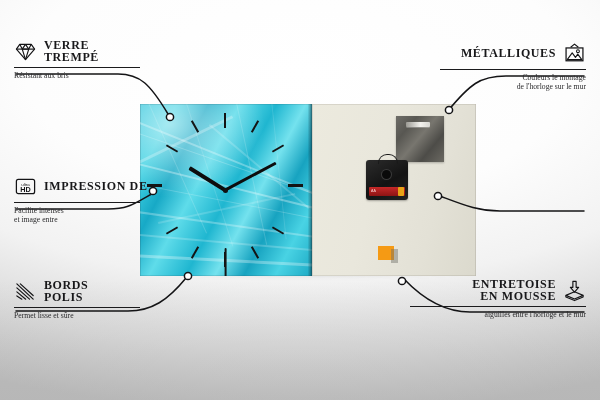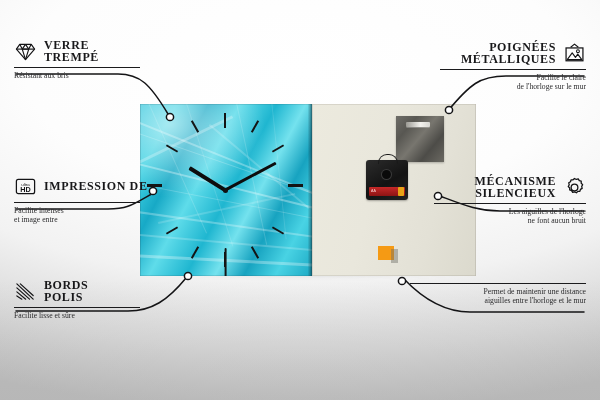--- a/index.html
+++ b/index.html
@@ -218,56 +218,50 @@
           <path d="M3 16.6 L8.2 20"></path>
             <path d="M6.6 4 L20 16.2"></path>
         </g>
       </svg>
       <div>
         <div class="ttl">BORDS</div>
         <div class="ttl">POLIS</div>
       </div>
     </div>
     <div class="rule"></div>
-    <div class="sub">Facilite lisse et sûre</div>
+    <div class="sub">Permet lisse et sûre</div>
   </div>
 
   <div class="feat right" style="right:14px;top:42px;width:146px;">
     <div class="row">
       <div>
-        <div class="ttl">POIGNÉES</div>
         <div class="ttl">MÉTALLIQUES</div>
       </div>
       <svg class="ico" viewBox="0 0 24 24">
         <path d="M8 5.5 L12 2.2 L16 5.5" fill="none" stroke="#141416" stroke-width="1.2" stroke-linejoin="round"></path>
         <rect x="3.2" y="6.2" width="17.6" height="13.4" fill="none" stroke="#141416" stroke-width="1.3"></rect>
         <path d="M4.4 18.4 L9.6 11.4 L13 16 L15.4 12.6 L19.6 18.4 Z" fill="none" stroke="#141416" stroke-width="1.15" stroke-linejoin="round"></path>
         <circle cx="15.6" cy="9.6" r="1.5" fill="none" stroke="#141416" stroke-width="1.1"></circle>
       </svg>
     </div>
     <div class="rule"></div>
-    <div class="sub">Facilite le claire</div>
+    <div class="sub">Couleurs le montage</div>
     <div class="sub">de l'horloge sur le mur</div>
   </div>
 
-  <div class="feat right" style="right:14px;top:176px;width:152px;">
-    <div class="row">
-      <div>
-        <div class="ttl">MÉCANISME</div>
-        <div class="ttl">SILENCIEUX</div>
-      </div>
-      <svg class="ico" viewBox="0 0 24 24">
-        <path d="M12 2.6 l1.9 1.0 2.0 -0.6 1.1 1.8 2.0 0.6 0.0 2.1 1.5 1.5 -1.0 1.9 0.5 2.0 -1.8 1.1 -0.6 2.0 -2.1 0.0 -1.5 1.5 -1.9 -1.0 -2.0 0.5 -1.1 -1.8 -2.0 -0.6 0.0 -2.1 -1.5 -1.5 1.0 -1.9 -0.5 -2.0 1.8 -1.1 0.6 -2.0 2.1 0.0 Z" fill="none" stroke="#141416" stroke-width="1.35" stroke-linejoin="round"></path>
-        <circle cx="12" cy="12" r="3.5" fill="none" stroke="#141416" stroke-width="1.35"></circle>
-      </svg>
-    </div>
-    <div class="rule"></div>
-    <div class="sub">Les aiguilles de l'horloge</div>
-    <div class="sub">ne font aucun bruit</div>
-  </div>
 
   <div class="feat right" style="right:14px;top:279px;width:176px;">
-    <div class="rule"></div>
-    <div class="sub">Permet de maintenir une distance</div>
+    <div class="row">
+      <div>
+        <div class="ttl">ENTRETOISE</div>
+        <div class="ttl">EN MOUSSE</div>
+      </div>
+      <svg class="ico" viewBox="0 0 24 24">
+        <path d="M10.3 2.5 h3.4 v6.2 h2.6 L12 13.6 L7.7 8.7 h2.6 Z" fill="none" stroke="#141416" stroke-width="1.2" stroke-linejoin="round"></path>
+        <path d="M12 13.4 L21 17.1 L12 20.8 L3 17.1 Z" fill="none" stroke="#141416" stroke-width="1.2" stroke-linejoin="round"></path>
+        <path d="M3 17.1 v1.7 L12 22.5 L21 18.8 v-1.7" fill="none" stroke="#141416" stroke-width="1.2" stroke-linejoin="round"></path>
+      </svg>
+    </div>
+    <div class="rule"></div>
     <div class="sub">aiguilles entre l'horloge et le mur</div>
   </div>
 
 </div>
 
 </body></html>

